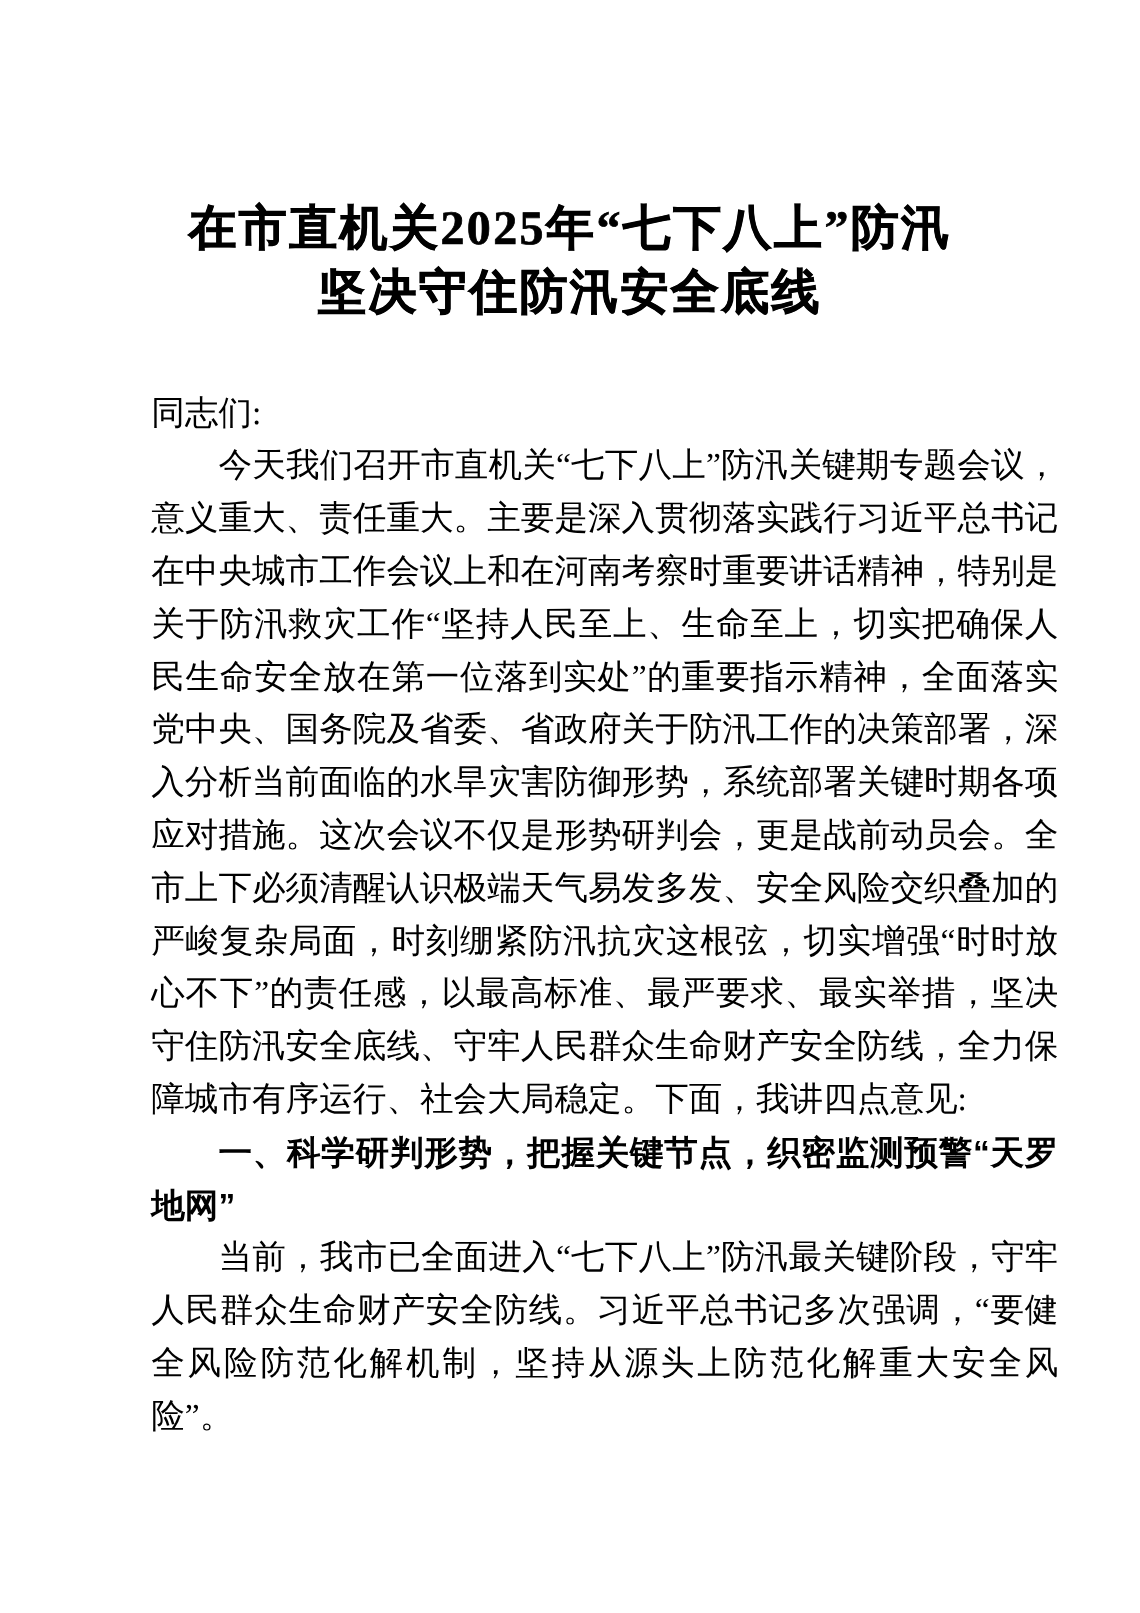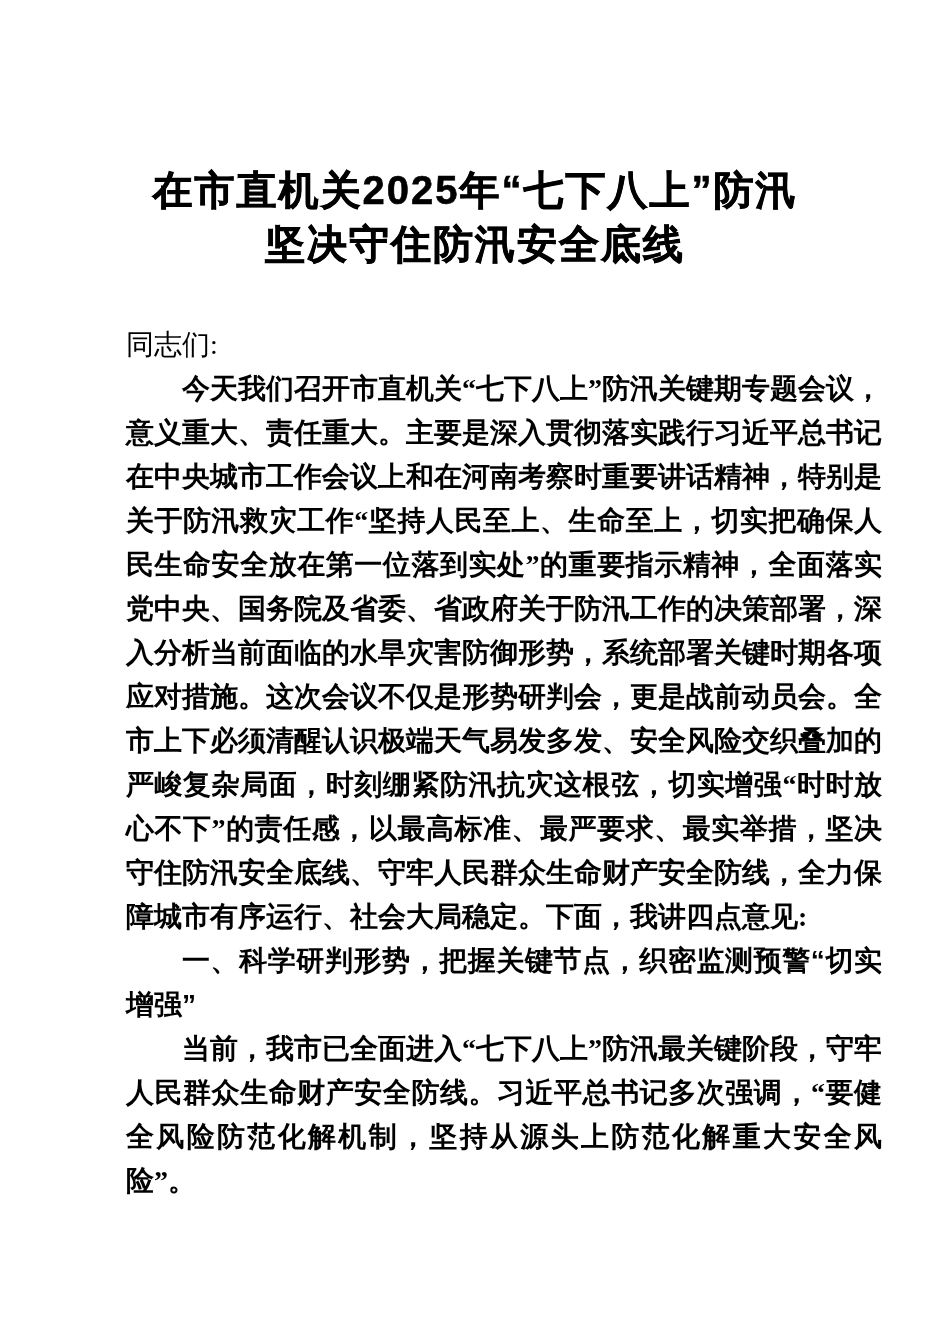--- a/index.html
+++ b/index.html
@@ -13,21 +13,21 @@
     height: 1344px;
     background: #ffffff;
     color: #000000;
     overflow: hidden;
     font-family: "Liberation Serif", "DejaVu Serif", serif;
   }
   .title-block {
     padding-top: 163px;
     margin: 0 90px;
     text-align: center;
-    font-family: Liberation Sans, sans-serif;
+    font-family: Liberation Serif, serif;
     font-weight: 900;
     font-size: 40px;
     line-height: 54px;
     letter-spacing: 2px;
     -webkit-text-stroke: 0.6px #000;
   }
   .body-block {
     width: 756px;
     margin: 52px 0 0 126px;
     font-size: 28px;
@@ -37,21 +37,20 @@
   }
   .body-block p {
     margin: 0;
     padding: 0;
   }
   .salutation {
     text-indent: 0;
   }
   .para {
     text-indent: 2em;
-    font-weight: bold;
   }
   .heading {
     text-indent: 2em;
     font-family: "Liberation Sans", "DejaVu Sans", sans-serif;
     font-weight: 700;
   }
 </style>
 </head>
 <body>
 
@@ -59,17 +58,17 @@
   <div class="title-block">
     <div class="title-line">在市直机关2025年“七下八上”防汛</div>
     <div class="title-line">坚决守住防汛安全底线</div>
   </div>
 
   <div class="body-block">
     <p class="salutation">同志们:</p>
 
     <p class="para">今天我们召开市直机关“七下八上”防汛关键期专题会议，意义重大、责任重大。主要是深入贯彻落实践行习近平总书记在中央城市工作会议上和在河南考察时重要讲话精神，特别是关于防汛救灾工作“坚持人民至上、生命至上，切实把确保人民生命安全放在第一位落到实处”的重要指示精神，全面落实党中央、国务院及省委、省政府关于防汛工作的决策部署，深入分析当前面临的水旱灾害防御形势，系统部署关键时期各项应对措施。这次会议不仅是形势研判会，更是战前动员会。全市上下必须清醒认识极端天气易发多发、安全风险交织叠加的严峻复杂局面，时刻绷紧防汛抗灾这根弦，切实增强“时时放心不下”的责任感，以最高标准、最严要求、最实举措，坚决守住防汛安全底线、守牢人民群众生命财产安全防线，全力保障城市有序运行、社会大局稳定。下面，我讲四点意见:</p>
 
-    <p class="heading">一、科学研判形势，把握关键节点，织密监测预警“切实增强”</p>
+    <p class="heading">一、科学研判形势，把握关键节点，织密监测预警“天罗地网”</p>
 
     <p class="para">当前，我市已全面进入“七下八上”防汛最关键阶段，守牢人民群众生命财产安全防线。习近平总书记多次强调，“要健全风险防范化解机制，坚持从源头上防范化解重大安全风险”。</p>
   </div>
 </div>
 
 </body></html>

